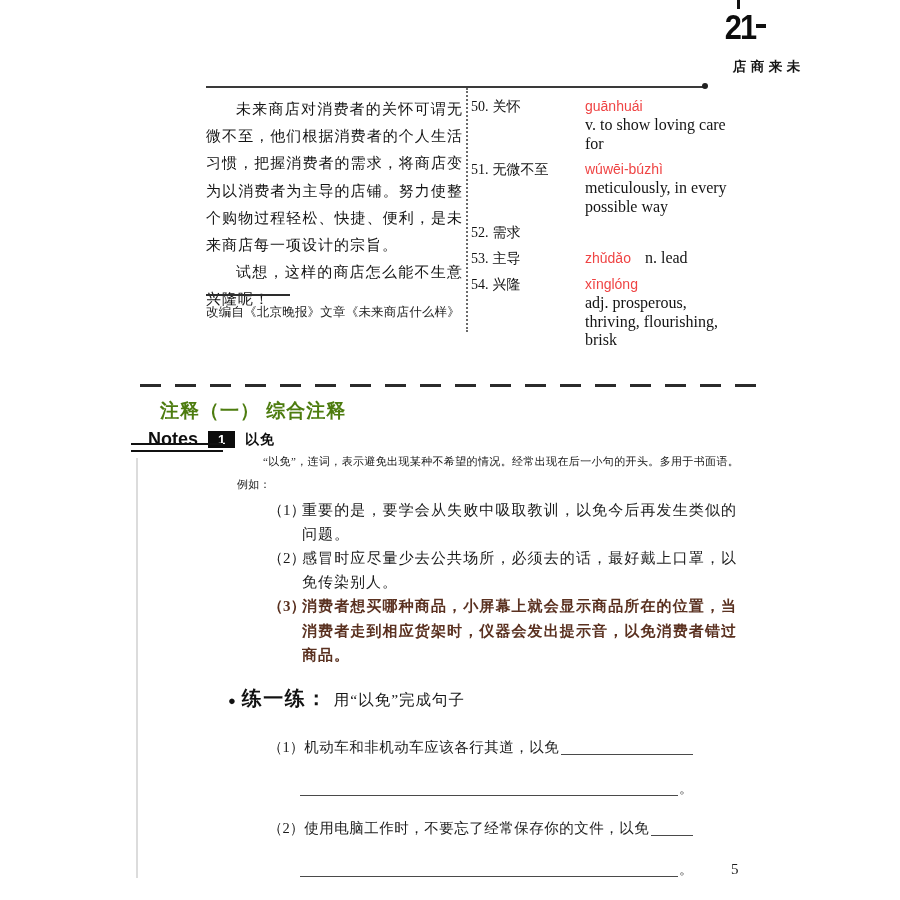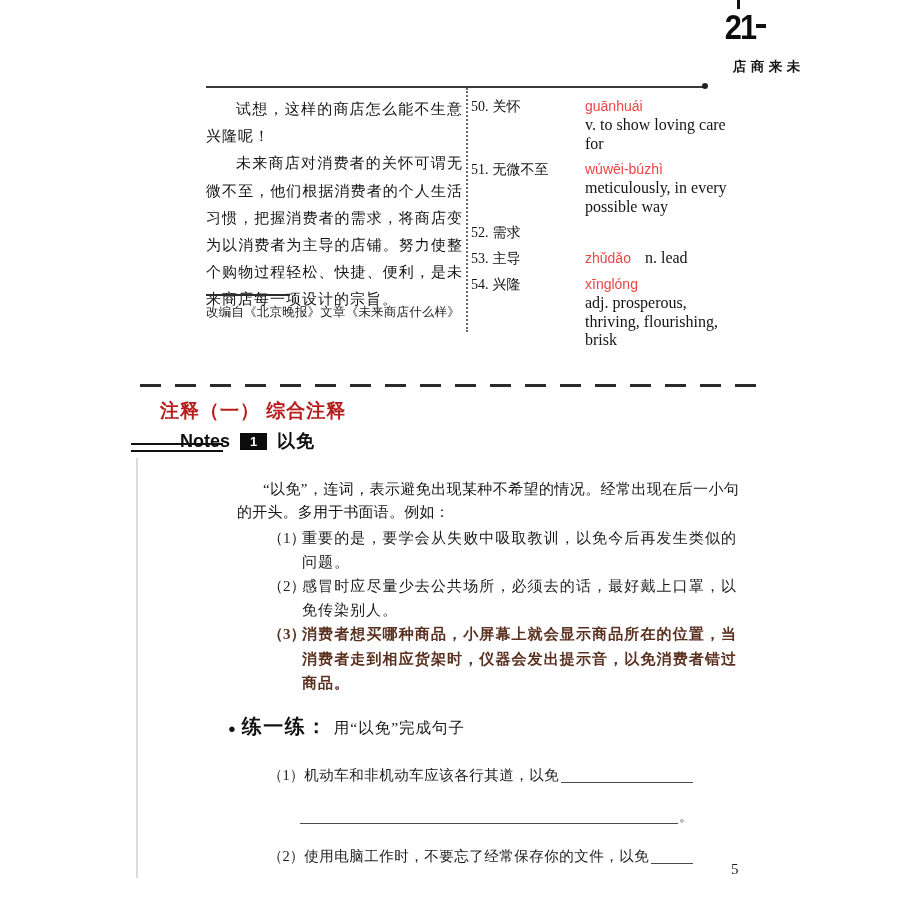--- a/index.html
+++ b/index.html
@@ -76,49 +76,49 @@
   
   .dashed-divider {
     position: absolute; left: 140px; top: 384px; width: 626px; height: 3px;
     background: repeating-linear-gradient(90deg, #2b2b2b 0 21px, transparent 21px 35px);
   }
 
   
   .notes-head { position: absolute; left: 148px; top: 398px; }
   .notes-section-title {
     font-family: "Liberation Sans", sans-serif;
-    font-size: 19px; font-weight: 800; letter-spacing: 1px; color: #b91c1c;
+    font-size: 19px; font-weight: 800; letter-spacing: 1px; color: #4d7c0f;
     margin-left: 12px;
   }
-  .notes-sub { display: flex; align-items: center; margin-top: 5px; margin-left: 32px; }
+  .notes-sub { display: flex; align-items: center; margin-top: 5px; }
   .notes-label {
     font-family: "Liberation Sans", sans-serif;
     font-size: 18px; font-weight: 800; color: #0e0e0e; letter-spacing: 0;
   }
   .note-number-box {
     display: inline-flex; align-items: center; justify-content: center;
     width: 27px; height: 17px; background: #0c0c0c; color: #ffffff;
     font-family: "Liberation Sans", sans-serif; font-size: 13px; font-weight: 700;
     margin-left: 10px;
   }
   .note-word {
     font-family: "Liberation Sans", sans-serif;
-    font-size: 18px; font-weight: 700; color: #0e0e0e; margin-left: 10px; letter-spacing: 1px;
+    font-size: 14px; font-weight: 700; color: #0e0e0e; margin-left: 10px; letter-spacing: 1px;
   }
   .notes-underline {
     position: absolute; left: 131px; top: 443px; width: 92px; height: 9px;
     border-top: 2.5px solid #111; border-bottom: 2.5px solid #111;
   }
   .faint-edge { position: absolute; left: 136px; top: 458px; width: 1.5px; height: 420px; background: #dcdcdc; }
 
   
   .notes-body { position: absolute; left: 237px; top: 450px; width: 502px; }
   .explanation {
-    font-size: 15px; line-height: 23.3px; letter-spacing: 0.2px;
-    text-indent: 26px; color: #161616; text-align: justify; margin-top: 28px;
+    font-size: 11px; line-height: 23.3px; letter-spacing: 0.2px;
+    text-indent: 26px; color: #161616; text-align: justify;
   }
   .examples { list-style: none; margin-top: 1px; }
   .example-item {
     position: relative; margin-left: 31px; padding-left: 34px;
     font-size: 15px; line-height: 24.2px; letter-spacing: 1px;
     color: #1a1a1a; text-align: justify; text-justify: inter-character;
     width: 469px;
   }
   .example-marker { position: absolute; left: 0; top: 0; letter-spacing: 0; }
   .example-item.hl { color: #5a3120; font-weight: 600; }
@@ -149,22 +149,22 @@
     <div class="tab-tick"></div>
     <div class="lesson-number">21</div>
     <div class="tab-dash"></div>
     <div class="lesson-title-vertical">未来商店</div>
   </div>
 
   <div class="top-rule"></div>
   <div class="top-rule-dot"></div>
 
   <div class="reading-left">
+    <p>未来商店对消费者的关怀可谓无微不至，他们根据消费者的个人生活习惯，把握消费者的需求，将商店变为以消费者为主导的店铺。努力使整个购物过程轻松、快捷、便利，是未来商店每一项设计的宗旨。</p>
     <p>试想，这样的商店怎么能不生意兴隆呢！</p>
-    <p>未来商店对消费者的关怀可谓无微不至，他们根据消费者的个人生活习惯，把握消费者的需求，将商店变为以消费者为主导的店铺。努力使整个购物过程轻松、快捷、便利，是未来商店每一项设计的宗旨。</p>
   </div>
 
   <div class="col-divider"></div>
 
   <div class="reading-source">
     <div class="source-rule"></div>
     <div class="source-text">改编自《北京晚报》文章《未来商店什么样》</div>
   </div>
 
   <div class="vocab">

